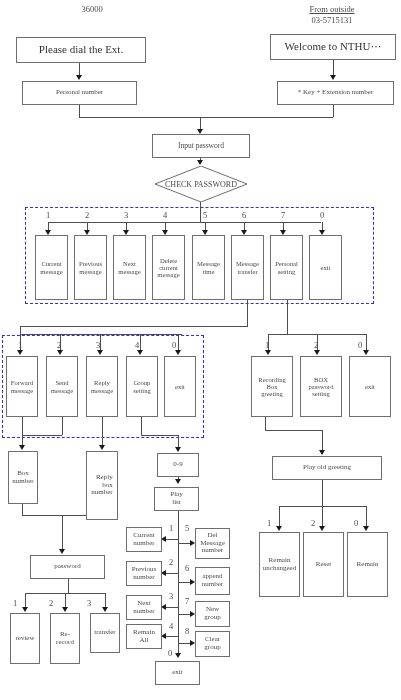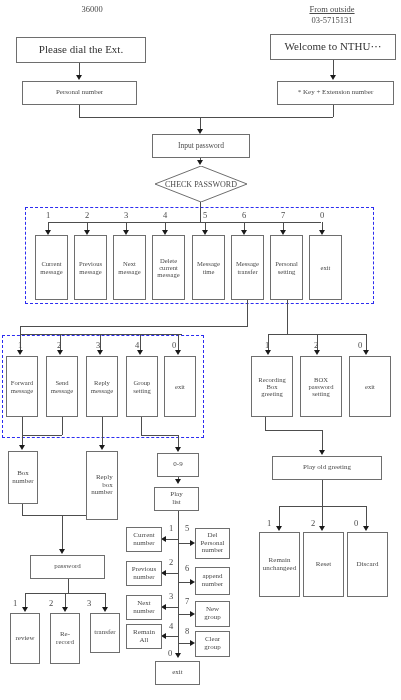--- a/index.html
+++ b/index.html
@@ -279,21 +279,21 @@
   <div class="node sm" style="left:126px;top:595px;width:36px;height:25px;">Next number</div>
 
   <div class="keylbl" style="left:166px;top:621px;">4</div>
   <div class="hl" style="left:163px;top:636px;width:15px;"></div>
   <div class="al" style="left:161px;top:633px;"></div>
   <div class="node sm" style="left:126px;top:624px;width:36px;height:25px;">Remain All</div>
 
   <div class="keylbl" style="left:182px;top:523px;">5</div>
   <div class="hl" style="left:178px;top:543px;width:14px;"></div>
   <div class="ar" style="left:190px;top:540px;"></div>
-  <div class="node sm" style="left:195px;top:528px;width:35px;height:31px;">Del Personal number</div>
+  <div class="node sm" style="left:195px;top:528px;width:35px;height:31px;">Del Message number</div>
 
   <div class="keylbl" style="left:182px;top:563px;">6</div>
   <div class="hl" style="left:178px;top:582px;width:14px;"></div>
   <div class="ar" style="left:190px;top:579px;"></div>
   <div class="node sm" style="left:195px;top:567px;width:35px;height:28px;">append number</div>
 
   <div class="keylbl" style="left:182px;top:596px;">7</div>
   <div class="hl" style="left:178px;top:614px;width:14px;"></div>
   <div class="ar" style="left:190px;top:611px;"></div>
   <div class="node sm" style="left:195px;top:601px;width:35px;height:26px;">New group</div>
@@ -322,15 +322,15 @@
 
   <div class="vl" style="left:279px;top:506px;height:22px;"></div>
   <div class="ad" style="left:276px;top:526px;"></div>
   <div class="vl" style="left:322px;top:506px;height:22px;"></div>
   <div class="ad" style="left:319px;top:526px;"></div>
   <div class="vl" style="left:366px;top:506px;height:22px;"></div>
   <div class="ad" style="left:363px;top:526px;"></div>
 
   <div class="node sm" style="left:259px;top:532px;width:41px;height:65px;">Remain unchangeed</div>
   <div class="node sm" style="left:303px;top:532px;width:41px;height:65px;">Reset</div>
-  <div class="node sm" style="left:347px;top:532px;width:41px;height:65px;">Discard</div>
+  <div class="node sm" style="left:347px;top:532px;width:41px;height:65px;">Remain</div>
 
 </div>
 
 </body></html>

